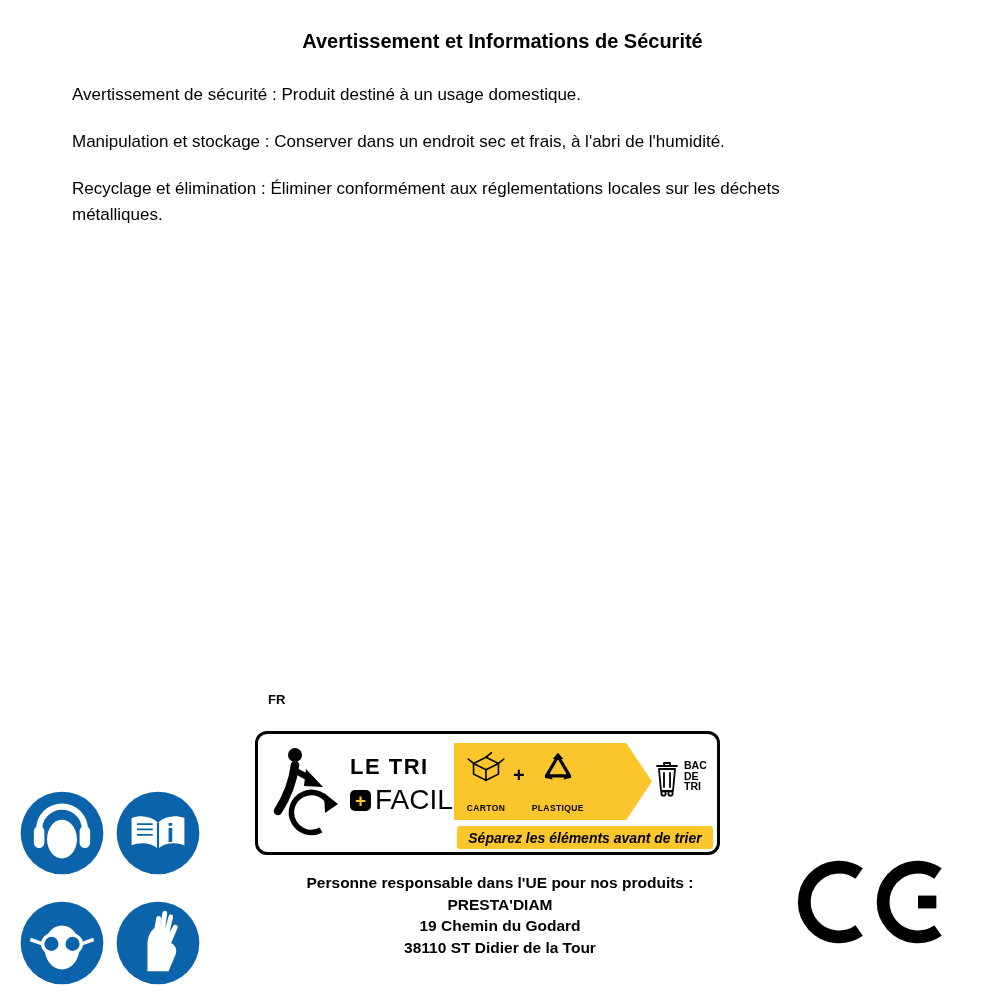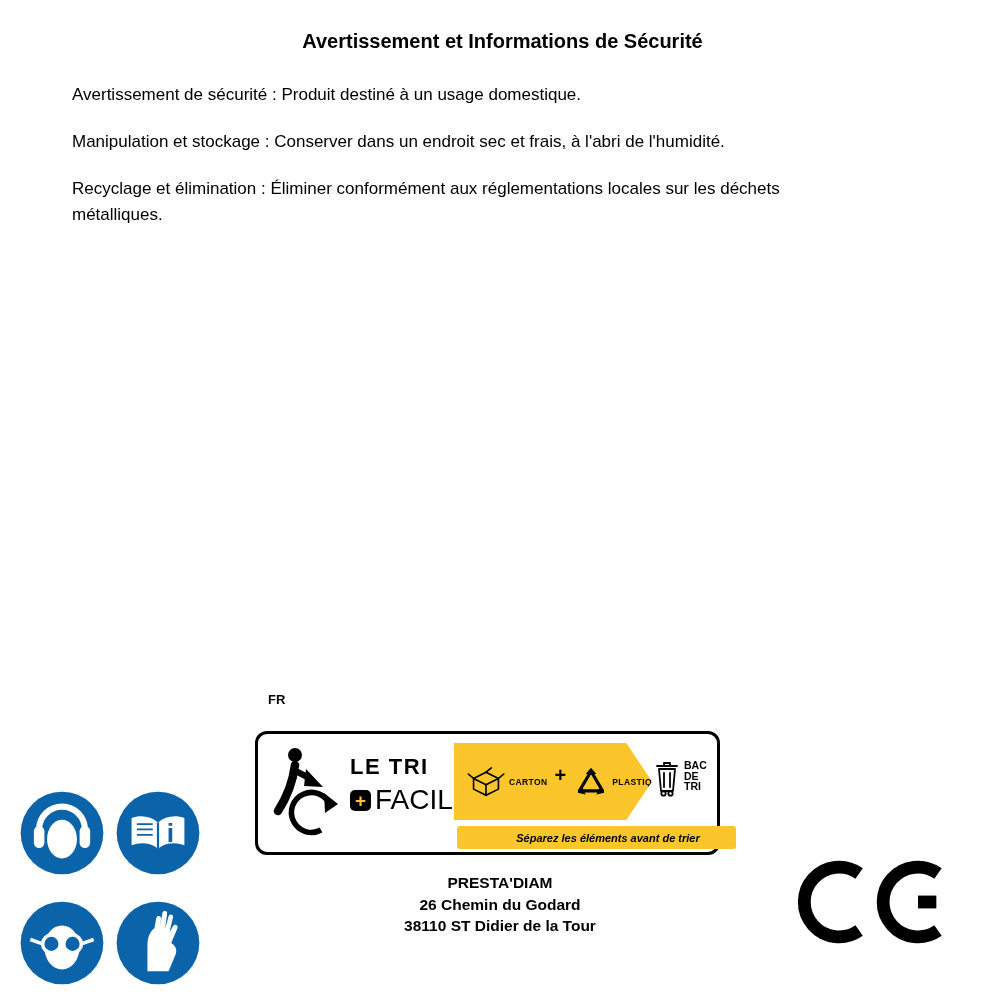--- a/index.html
+++ b/index.html
@@ -51,31 +51,31 @@
     display:flex;align-items:center;justify-content:center;line-height:1;
   }
   .letri-facile{font-size:28px;font-weight:400;}
   .yellow-zone{
     position:absolute;left:196px;top:9px;width:198px;height:77px;
     background:var(--yellow,#FBC52C);
     clip-path:polygon(0 0,87% 0,100% 50%,87% 100%,0 100%);
     display:flex;align-items:center;justify-content:flex-start;
     gap:7px;padding:0 30px 0 12px;box-sizing:border-box;
   }
-  .sort-item{display:flex;flex-direction:row;align-items:center;gap:3px;}
+  .sort-item{display:flex;flex-direction:column;align-items:center;gap:20px;}
   .sort-item svg{display:block;}
   .sort-item .lbl{font-size:8.5px;font-weight:bold;letter-spacing:.4px;}
   .plus-sep{font-size:20px;font-weight:bold;transform:translateY(-6px);}
   .bin-block{position:absolute;left:396px;top:26px;display:flex;gap:4px;}
   .bin-text{font-size:10.5px;font-weight:800;line-height:10.5px;}
   .tagline{
     position:absolute;left:199px;top:92px;width:256px;height:23px;
     background:var(--yellow,#FBC52C);border-radius:3px;
     display:flex;align-items:center;justify-content:center;
-    font-size:11px;font-weight:bold;font-style:italic;padding-left:23px;
+    font-size:14px;font-weight:bold;font-style:italic;
   }
   .thin-stroke{stroke:#000;fill:none;stroke-width:1.8;stroke-linejoin:round;stroke-linecap:round;}
 
   
   .responsible{
     position:absolute;left:250px;top:872px;width:500px;
     text-align:center;font-size:15.5px;font-weight:bold;line-height:21.5px;
   }
 
   
@@ -180,22 +180,23 @@
         <div>BAC</div>
         <div>DE</div>
         <div>TRI</div>
       </div>
     </div>
 
     <div class="tagline">Séparez les éléments avant de trier</div>
   </div>
 
   <div class="responsible">
+    <div>Personne responsable dans l'UE pour nos produits :</div>
     <div>PRESTA'DIAM</div>
-    <div>26 Chemin du Godard</div>
+    <div>19 Chemin du Godard</div>
     <div>38110 ST Didier de la Tour</div>
   </div>
 
   <svg class="ce-mark" viewBox="0 0 180 100">
     <path d="M67.8,18.9 A38,38 0 1 0 67.8,81.1"></path>
     <path d="M153.8,18.9 A38,38 0 1 0 153.8,81.1"></path>
     <path d="M132,50 H152"></path>
   </svg>
 
 </div>

